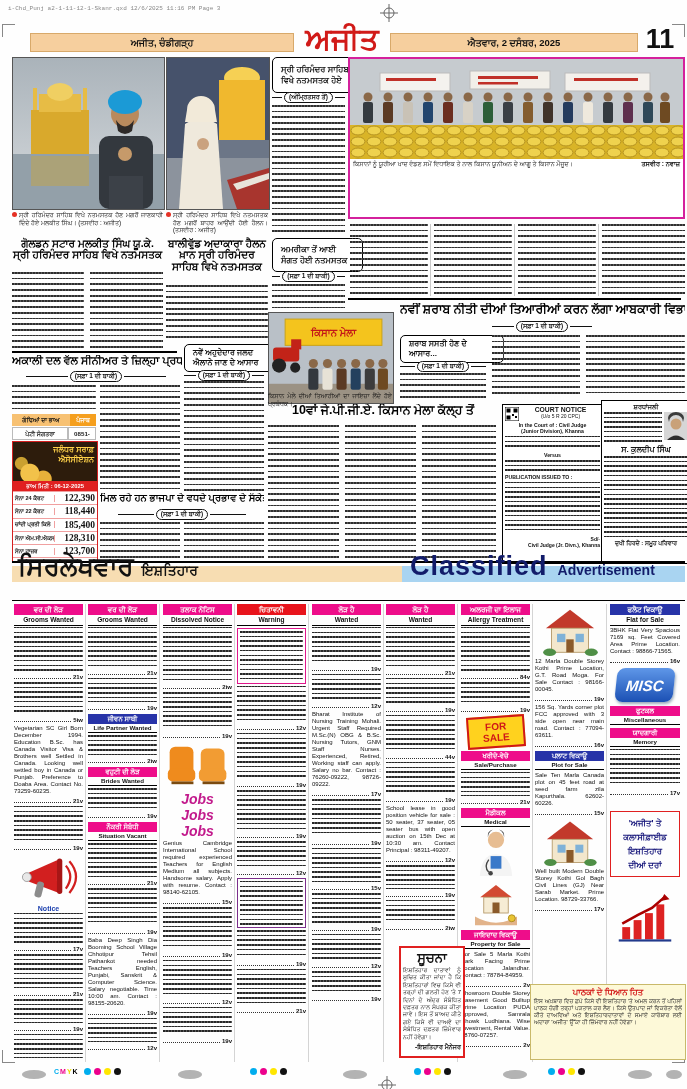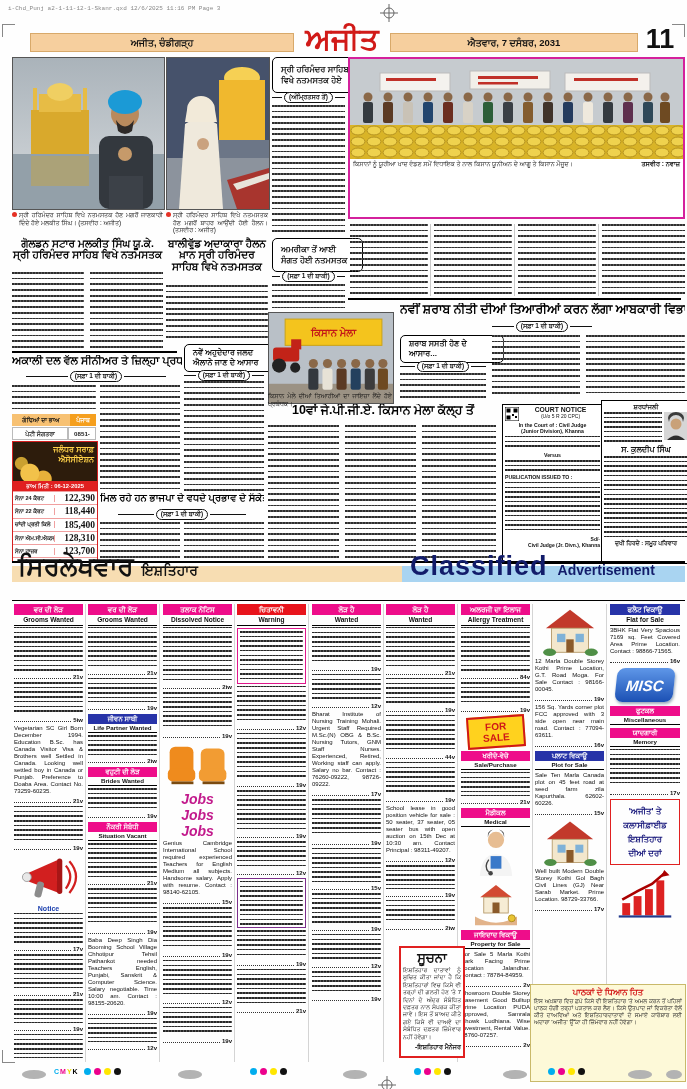--- a/index.html
+++ b/index.html
@@ -73,21 +73,21 @@
   .adsep{display:flex;align-items:flex-end;height:7px;margin:2px 0}
   .adsep .dots{flex:1;border-bottom:1.3px dotted #333;margin-bottom:1px}
   .adsep .code{font-size:6px;font-weight:700;margin-left:2px}
   .adbox{border:1.3px solid #e0168c;padding:2px;margin:2px 0}
   .adbox.p{border-color:#7b2d8b}
   .clip{display:flex;justify-content:center;margin:2px 0}
   .cliplabel{font-size:7px;font-weight:700;color:#1b3fae;text-align:center}
   .jobs{font-size:14px;font-weight:700;color:#c21a8c;text-align:center;font-style:italic;margin:1px 0}
   .forsale{width:54px;margin:3px auto;background:#ffd21e;border:2px solid #d01818;transform:rotate(-4deg);text-align:center;color:#d01818;font-weight:700;font-size:10px;line-height:11px;padding:3px 0}
   .misclogo{width:58px;height:34px;margin:4px auto;background:linear-gradient(180deg,#5f97e8,#1b50b4);border-radius:8px;color:#fff;font-style:italic;font-weight:700;font-size:15px;display:flex;align-items:center;justify-content:center;transform:skewX(-6deg);box-shadow:1px 2px 3px #9ab}
-  .ratebox{border:1.5px solid #e02020;padding:4px 2px;text-align:center;margin:3px 0}
+  .ratebox{border:1.5px solid #e02020;padding:4px 2px;text-align:center;margin:15px 0}
   .ratebox div{font-size:8.5px;font-weight:700;line-height:14px;color:#15157a}
   .noticebox{border:2px solid #e02020;background:#fff;padding:2px;box-sizing:border-box}
   .nb-title{font-size:13px;font-weight:700;text-align:center;line-height:15px}
   .nb-body{font-size:6px;line-height:7.4px;text-align:justify;margin-top:2px}
   .nb-sign{font-size:6.4px;font-weight:700;text-align:right;margin-top:2px}
   .disc{background:#fdf9d8;border:1px solid #c9b96a;padding:2px 3px;box-sizing:border-box}
   .disc-title{color:#d31616;font-weight:700;font-size:8.5px;text-align:center;line-height:10px}
   .disc-body{font-size:5.8px;line-height:7px;text-align:justify;color:#222;margin-top:1px}
   
   .oval{background:#b3b3b3;border-radius:50%}
@@ -114,21 +114,21 @@
         <path d="M9 0 V18 M0 9 H18" stroke="#777" stroke-width="1"></path>
       </svg>
   </div>
   <div class="cm" style="left:2px;top:24px;border-left:1px solid #888;border-top:1px solid #888"></div>
   <div class="cm" style="left:672px;top:24px;border-right:1px solid #888;border-top:1px solid #888"></div>
   <div class="cm" style="left:2px;top:1050px;border-left:1px solid #888;border-bottom:1px solid #888"></div>
   <div class="cm" style="left:672px;top:1050px;border-right:1px solid #888;border-bottom:1px solid #888"></div>
 
   <div class="abs mstrip" style="left:30px;top:33px;width:262px;height:17px">ਅਜੀਤ, ਚੰਡੀਗੜ੍ਹ</div>
   <div class="abs mtitle" style="left:296px;top:23px;width:92px;height:32px">ਅਜੀਤ</div>
-  <div class="abs mstrip" style="left:390px;top:33px;width:246px;height:17px">ਐਤਵਾਰ, 7 ਦਸੰਬਰ, 2031</div>
+  <div class="abs mstrip" style="left:390px;top:33px;width:246px;height:17px">ਐਤਵਾਰ, 2 ਦਸੰਬਰ, 2025</div>
   <div class="abs pageno" style="left:641px;top:24px;width:38px">11</div>
 
   <div class="abs photo" style="left:12px;top:57px;width:151px;height:151px">
     <svg viewBox="0 0 151 151" preserveAspectRatio="none">
       <defs>
         <linearGradient id="sky1" x1="0" y1="0" x2="0" y2="1">
             <stop offset="0" stop-color="#aab3ba"></stop>
             <stop offset="1" stop-color="#d6dadd"></stop>
           </linearGradient>
         <g id="pp">
@@ -1000,21 +1000,21 @@
         </svg>
     </div>
   </div>
 
   <div class="abs noticebox" style="left:399px;top:946px;width:66px;height:112px">
     <div class="nb-title">ਸੂਚਨਾ</div>
     <div class="nb-body">ਇਸ਼ਤਿਹਾਰ ਦਾਤਾਵਾਂ ਨੂੰ ਸੂਚਿਤ ਕੀਤਾ ਜਾਂਦਾ ਹੈ ਕਿ ਇਸ਼ਤਿਹਾਰਾਂ ਵਿਚ ਕਿਸੇ ਵੀ ਤਰ੍ਹਾਂ ਦੀ ਗਲਤੀ ਹੋਣ 'ਤੇ 7 ਦਿਨਾਂ ਦੇ ਅੰਦਰ ਸੰਬੰਧਿਤ ਦਫ਼ਤਰ ਨਾਲ ਸੰਪਰਕ ਕੀਤਾ ਜਾਵੇ। ਇਸ ਤੋਂ ਬਾਅਦ ਕੀਤੇ ਗਏ ਕਿਸੇ ਵੀ ਦਾਅਵੇ ਦਾ ਸੰਬੰਧਿਤ ਦਫ਼ਤਰ ਜ਼ਿੰਮੇਵਾਰ ਨਹੀਂ ਹੋਵੇਗਾ।</div>
     <div class="nb-sign">-ਇਸ਼ਤਿਹਾਰ ਮੈਨੇਜਰ</div>
   </div>
 
-  <div class="abs disc" style="left:530px;top:984px;width:156px;height:98px">
+  <div class="abs disc" style="left:530px;top:984px;width:156px;height:76px">
     <div class="disc-title">ਪਾਠਕਾਂ ਦੇ ਧਿਆਨ ਹਿਤ</div>
     <div class="disc-body">ਇਸ ਅਖ਼ਬਾਰ ਵਿਚ ਛਪੇ ਕਿਸੇ ਵੀ ਇਸ਼ਤਿਹਾਰ 'ਤੇ ਅਮਲ ਕਰਨ ਤੋਂ ਪਹਿਲਾਂ ਪਾਠਕ ਚੰਗੀ ਤਰ੍ਹਾਂ ਪੜਤਾਲ ਕਰ ਲੈਣ। ਕਿਸੇ ਉਤਪਾਦ ਜਾਂ ਵਿਕਰੇਤਾ ਵੱਲੋਂ ਕੀਤੇ ਦਾਅਵਿਆਂ ਅਤੇ ਇਸ਼ਤਿਹਾਰਦਾਤਾਵਾਂ ਦੇ ਸਮਾਏ ਕਾਰੋਬਾਰ ਲਈ ਅਦਾਰਾ 'ਅਜੀਤ' ਉੱਕਾ ਹੀ ਜ਼ਿੰਮੇਵਾਰ ਨਹੀਂ ਹੋਵੇਗਾ।</div>
   </div>
 
   <div class="abs oval" style="left:22px;top:1070px;width:24px;height:9px"></div>
   <div class="abs cmyktxt" style="left:54px;top:1068px">
     <span style="color:#00adee">C</span><span style="color:#ec008c">M</span><span style="color:#e8d800">Y</span><span style="color:#000">K</span>
   </div>
   <div class="abs dotq" style="left:84px;top:1068px">
       <i style="background:#00adee"></i>

